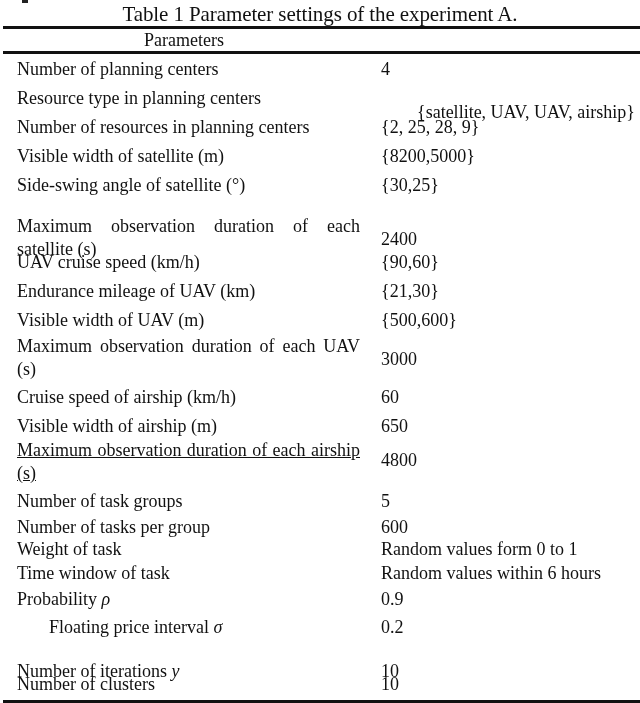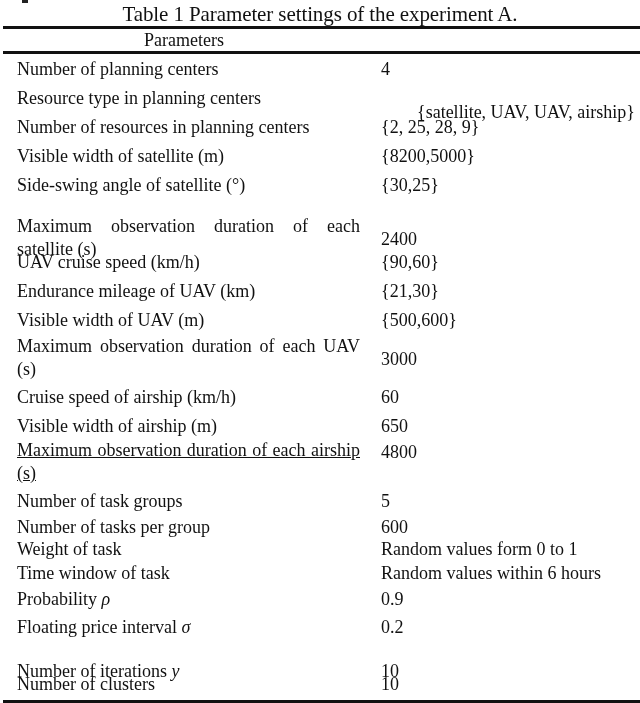--- a/index.html
+++ b/index.html
@@ -169,21 +169,21 @@
     <div class="value" style="top:2px;">60</div>
   </div>
 
   <div class="row" style="top:357px;height:28px;">
     <div class="param" style="top:2px;">Visible width of airship (m)</div>
     <div class="value" style="top:2px;">650</div>
   </div>
 
   <div class="row two-line" style="top:384px;height:48px;">
     <div class="param" style="top:0px;text-decoration:underline;">Maximum observation duration of each airship (s)</div>
-    <div class="value" style="top:1px;">4800</div>
+    <div class="value" style="top:9px;">4800</div>
   </div>
 
   <div class="row" style="top:434px;height:26px;">
     <div class="param" style="top:0px;">Number of task groups</div>
     <div class="value" style="top:0px;">5</div>
   </div>
 
   <div class="row" style="top:460px;height:24px;">
     <div class="param" style="top:0px;">Number of tasks per group</div>
     <div class="value" style="top:0px;">600</div>
@@ -201,21 +201,21 @@
 
   <div class="row" style="top:533px;height:26px;">
     <div class="param" style="top:-1px;">
       <span>Probability</span>
       <span class="sym">ρ</span>
     </div>
     <div class="value" style="top:-1px;">0.9</div>
   </div>
 
   <div class="row" style="top:560px;height:28px;">
-    <div class="param" style="top:0px;">
+    <div class="param" style="top:0px;margin-left:32px;">
       <span>Floating price interval</span>
       <span class="sym">σ</span>
     </div>
     <div class="value" style="top:0px;">0.2</div>
   </div>
 
   <div class="row" style="top:604px;height:28px;padding-left:40px;">
     <div class="param" style="top:0px;">
       <span>Number of iterations</span>
       <span class="sym">y</span>

